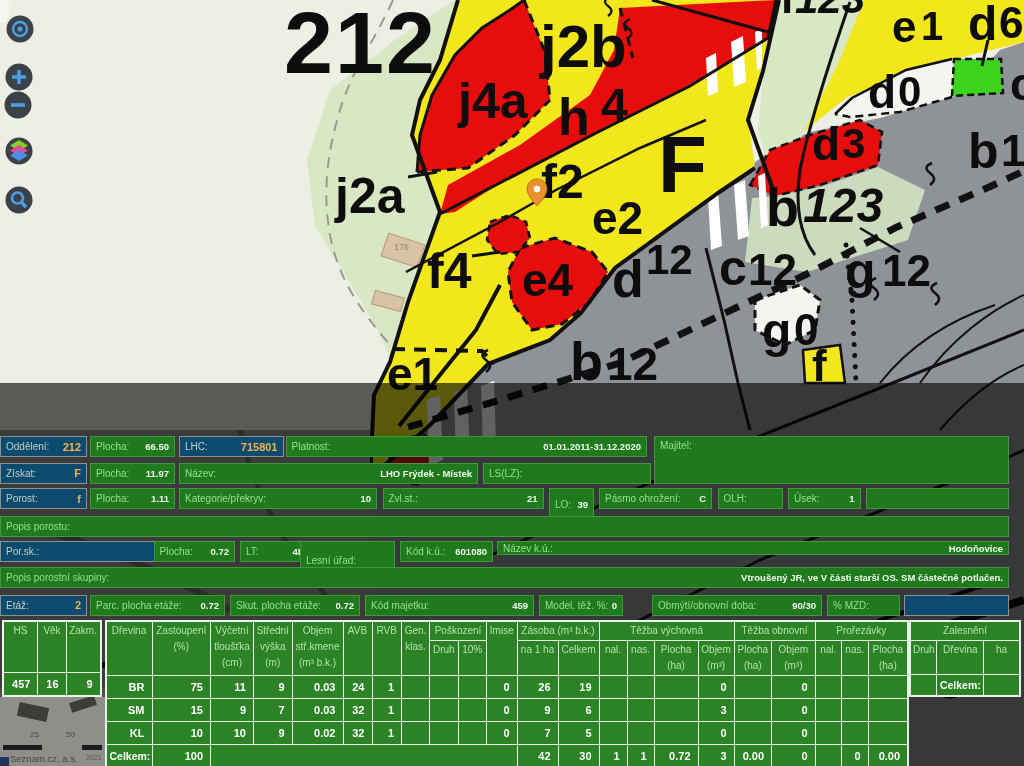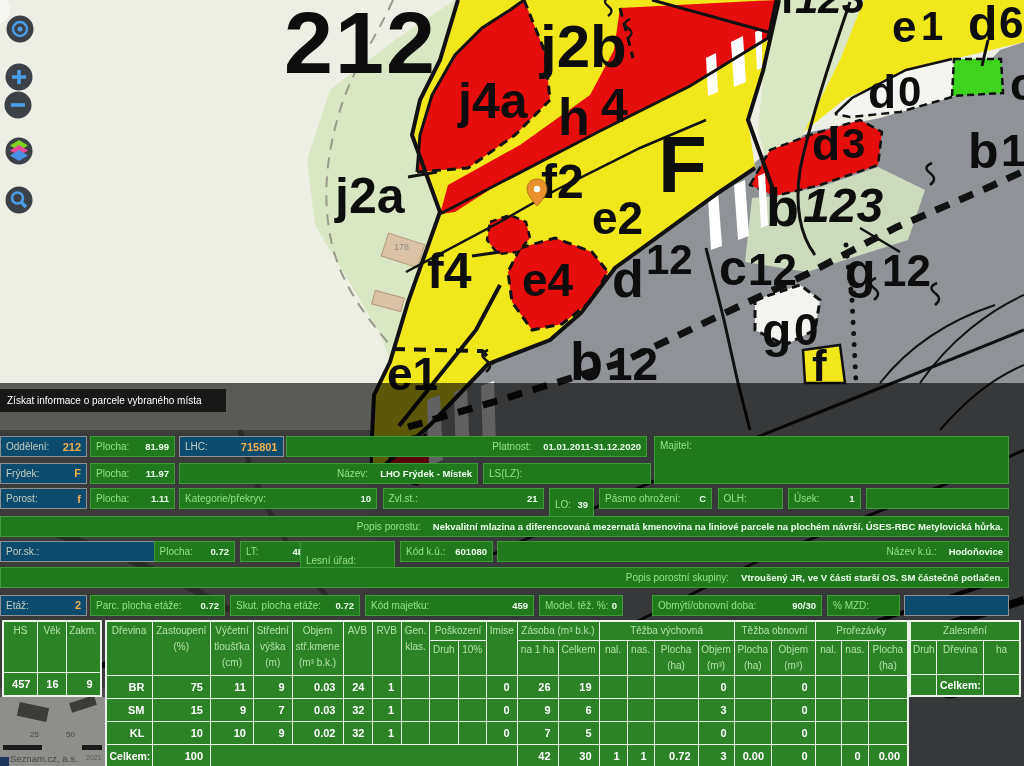--- a/index.html
+++ b/index.html
@@ -1,20 +1,20 @@
 <!DOCTYPE html>
 <html><head><meta charset="utf-8">
 <style>
 html,body{margin:0;padding:0}
 #app{position:relative;width:1024px;height:766px;overflow:hidden;font-family:"Liberation Sans",sans-serif;background:#edeee4}
 #map{position:absolute;left:0;top:0}
 #ov{position:absolute;left:0;top:383px;width:1024px;height:383px;background:rgba(0,0,0,0.62)}
 #tip{position:absolute;left:0;top:389px;width:226px;height:23px;background:#181818;color:#fff;font-size:10px;line-height:23px;padding-left:7px;box-sizing:border-box;white-space:nowrap}
 .b{position:absolute;height:21px;background:#21791d;border:1px solid #3f9a3a;box-sizing:border-box;display:flex;align-items:center;justify-content:space-between;padding:0 5px;font-size:10px;color:#95e287;white-space:nowrap;overflow:hidden}
-.b.l{justify-content:flex-end}
+.b.l{justify-content:space-between}
 .b.l .v,.b.l .o{margin-left:12px}
 .g{background:#0c4a6e;border-color:#8d9194;color:#c3cfc3}
 .v{color:#eeffee;font-weight:bold;font-size:9.5px}
 .o{color:#f0b24c;font-weight:bold;font-size:11px}
 table{border-collapse:collapse;position:absolute;table-layout:fixed}
 td{border:1px solid #e9f3e9;background:#2b8326;color:#b2e2a8;font-size:10px;text-align:center;vertical-align:top;padding:1px 2px;line-height:16px;overflow:hidden;white-space:nowrap}
 td.d{font-weight:bold;color:#fff;font-size:11px;text-align:right;padding-right:7px;vertical-align:middle;line-height:20px}
 td.dl{font-weight:bold;color:#fff;font-size:10.5px;text-align:left;padding-left:3px;vertical-align:middle}
 </style></head>
 <body>
@@ -196,55 +196,54 @@
 <circle cx="19" cy="151" r="13.5" fill="#3c4148"></circle>
 <path d="M19,140 l9,5.5 -9,5.5 -9,-5.5 z" fill="#7ed321"></path>
 <path d="M19,145 l9,5.5 -9,5.5 -9,-5.5 z" fill="#e8489a"></path>
 <path d="M19,150 l9,5.5 -9,5.5 -9,-5.5 z" fill="#4a90e2"></path>
 <circle cx="19" cy="200" r="13.5" fill="#3c4148"></circle>
 <circle cx="17.5" cy="198" r="5.5" fill="none" stroke="#4a9fe8" stroke-width="2.6"></circle>
 <path d="M21.5,202.5 L26,207" stroke="#4a9fe8" stroke-width="3.4"></path>
 </g>
 </svg>
 <div id="ov"></div>
-<div id="tip">Získat informace o parcele vybraného místa</div>
 <div id="corner" style="position:absolute;left:0;top:697px;width:107px;height:69px;background:#8e8e8a;overflow:hidden">
 <div style="position:absolute;left:18px;top:8px;width:30px;height:14px;background:#3c3c38;transform:rotate(12deg)"></div>
 <div style="position:absolute;left:70px;top:2px;width:26px;height:10px;background:#3c3c38;transform:rotate(-18deg)"></div>
 <div style="position:absolute;left:30px;top:33px;font-size:8px;color:#4a4a46">25</div>
 <div style="position:absolute;left:66px;top:33px;font-size:8px;color:#4a4a46">50</div>
 <div style="position:absolute;left:3px;top:48px;width:39px;height:5px;background:#1b1b1b"></div>
 <div style="position:absolute;left:82px;top:48px;width:20px;height:5px;background:#1b1b1b"></div>
 <div style="position:absolute;left:10px;top:56px;font-size:9.5px;color:#454545">Seznam.cz, a.s.</div>
 <div style="position:absolute;left:86px;top:57px;font-size:7px;color:#5a5a5a">2021</div>
 <div style="position:absolute;left:0px;top:60px;width:9px;height:9px;background:#20355c"></div>
 </div>
 
 <div id="rows">
 <div class="b g" style="left:0px;top:436px;width:87px;height:21px">
         <span>Oddělení:</span>
         <span class="o">212</span>
       </div>
 <div class="b" style="left:90px;top:436px;width:85px;height:21px">
         <span>Plocha:</span>
-        <span class="v">81.99</span>
+        <span class="v">66.50</span>
       </div>
 <div class="b g" style="left:179px;top:436px;width:104.5px;height:21px">
         <span>LHC:</span>
         <span class="o">715801</span>
       </div>
 <div class="b l" style="left:285.5px;top:436px;width:361.5px;height:21px">
         <span>Platnost:</span>
         <span class="v">01.01.2011-31.12.2020</span>
       </div>
 <div class="b" style="left:654px;top:436px;width:355px;height:47.5px;align-items:flex-start;padding-top:3px;justify-content:flex-start">
         <span>Majitel:</span>
       </div>
 <div class="b g" style="left:0px;top:462.5px;width:87px;height:21px">
-        <span>Frýdek:</span>
+        <span>Získat:</span>
         <span class="o">F</span>
       </div>
 <div class="b" style="left:90px;top:462.5px;width:85px;height:21px">
         <span>Plocha:</span>
         <span class="v">11.97</span>
       </div>
 <div class="b l" style="left:179px;top:462.5px;width:299px;height:21px">
         <span>Název:</span>
         <span class="v">LHO Frýdek - Místek</span>
       </div>
@@ -278,42 +277,41 @@
 <div class="b" style="left:717.5px;top:488px;width:65.5px;height:21px">
         <span>OLH:</span>
       </div>
 <div class="b" style="left:788px;top:488px;width:72.5px;height:21px">
         <span>Úsek:</span>
         <span class="v">1</span>
       </div>
 <div class="b" style="left:866px;top:488px;width:143px;height:21px"></div>
 <div class="b l" style="left:0px;top:515.5px;width:1009px;height:21px">
         <span>Popis porostu:</span>
-        <span class="v">Nekvalitní mlazina a diferencovaná mezernatá kmenovina na liniové parcele na plochém návrší. ÚSES-RBC Metylovická hůrka.</span>
       </div>
 <div class="b g" style="left:0px;top:541px;width:180px;height:21px">
         <span>Por.sk.:</span>
         <span class="o">2</span>
       </div>
 <div class="b" style="left:153.5px;top:541px;width:81.5px;height:21px">
         <span>Plocha:</span>
         <span class="v">0.72</span>
       </div>
 <div class="b" style="left:240px;top:541px;width:76px;height:21px">
         <span>LT:</span>
         <span class="v">4B1</span>
       </div>
 <div class="b" style="left:300px;top:541px;width:95px;height:39px">
         <span>Lesní úřad:</span>
       </div>
 <div class="b" style="left:400px;top:541px;width:93px;height:21px">
         <span>Kód k.ú.:</span>
         <span class="v">601080</span>
       </div>
-<div class="b l" style="left:497px;top:541px;width:512px;height:21px">
+<div class="b l" style="left:497px;top:541px;width:512px;height:14px">
         <span>Název k.ú.:</span>
         <span class="v">Hodoňovice</span>
       </div>
 <div class="b l" style="left:0px;top:566.5px;width:1009px;height:21px">
         <span>Popis porostní skupiny:</span>
         <span class="v">Vtroušený JR, ve V části starší OS. SM částečně potlačen.</span>
       </div>
 <div class="b g" style="left:0px;top:594.5px;width:87px;height:21px">
         <span>Etáž:</span>
         <span class="o">2</span>

